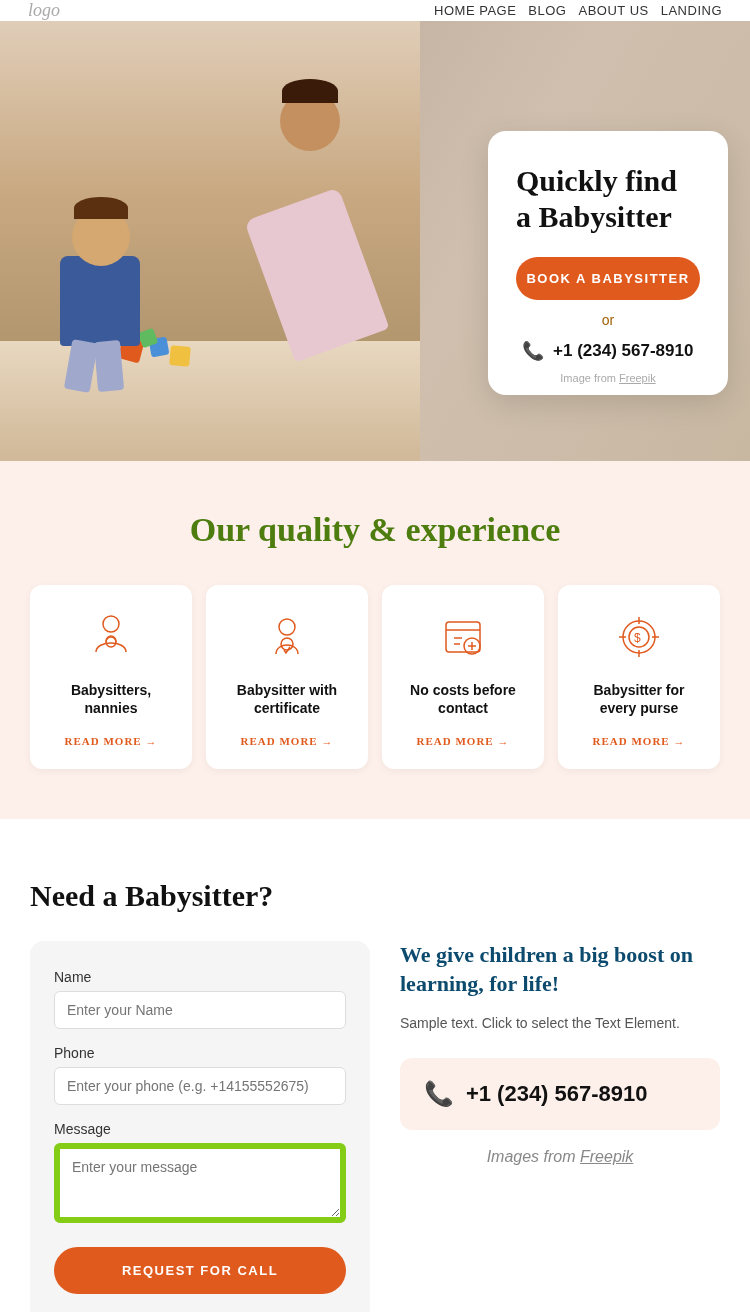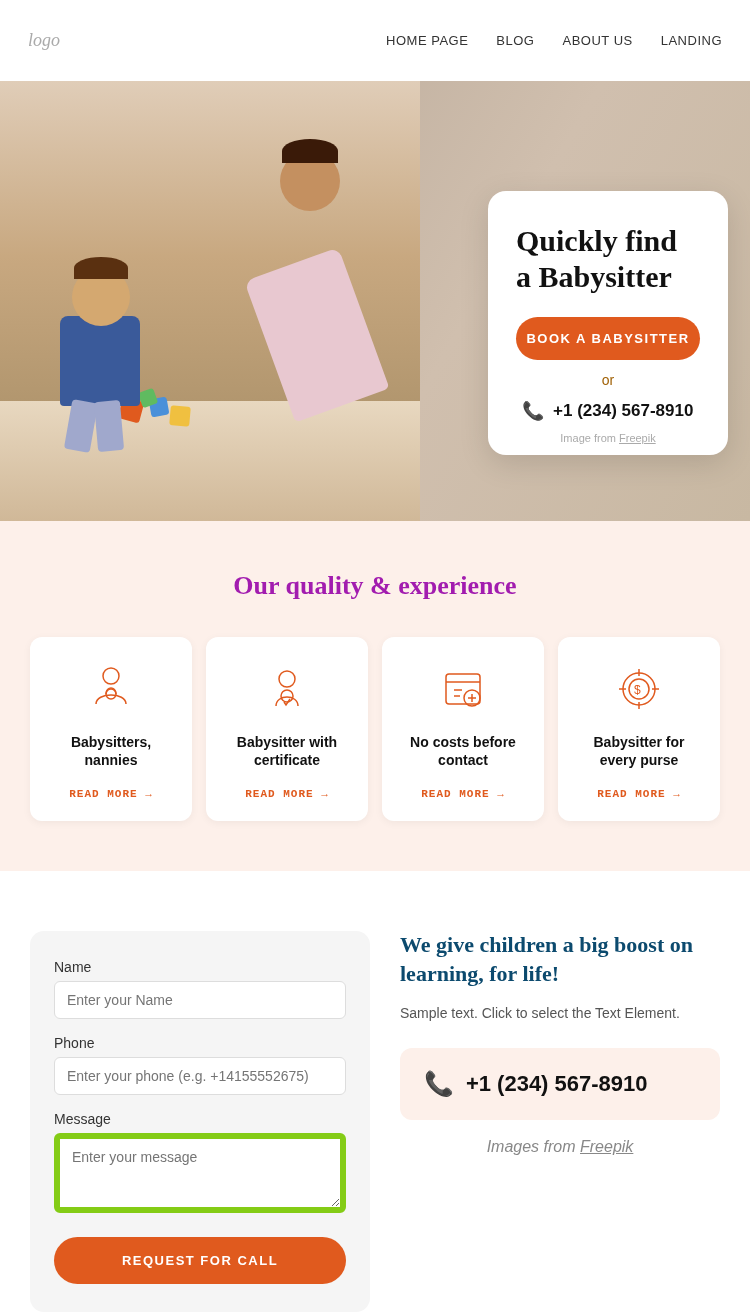--- a/index.html
+++ b/index.html
@@ -3,31 +3,31 @@
   <meta charset="utf-8">
   <style>
     * { box-sizing: border-box; margin: 0; padding: 0; }
     body { font-family: 'Georgia', serif; font-size: 16px; color: #222; background: #fff; width: 750px; }
 
     
     .header {
       display: flex;
       align-items: center;
       justify-content: space-between;
-      padding: 30px 28px;
+      padding: 0 28px;
       background: #fff;
     }
     .logo {
       font-size: 18px;
       color: #aaa;
       font-style: italic;
     }
     .nav {
       display: flex;
-      gap: 28px;
+      gap: 12px;
       justify-content: center;
     }
     .nav a {
       text-decoration: none;
       color: #333;
       font-size: 13px;
       font-family: Arial, sans-serif;
       letter-spacing: 0.5px;
     }
 
@@ -120,23 +120,23 @@
     }
     .image-credit a { color: #aaa; }
 
     
     .quality-section {
       background: #fdf0ea;
       padding: 50px 30px 50px;
     }
     .quality-title {
       text-align: center;
-      font-size: 26px;
+      font-size: 34px;
       font-weight: 800;
-      color: #a21caf;
+      color: #4d7c0f;
       margin-bottom: 36px;
       font-family: 'Georgia', serif;
     }
     .cards-grid {
       display: grid;
       grid-template-columns: repeat(4, 1fr);
       gap: 14px;
     }
     .service-card {
       background: #fff;
@@ -167,21 +167,21 @@
       margin-bottom: 14px;
       line-height: 1.3;
       font-family: Arial, sans-serif;
     }
     .read-more {
       font-size: 11px;
       color: #e05a1e;
       font-weight: 700;
       letter-spacing: 1px;
       text-decoration: none;
-      font-family: Liberation Mono, monospace;
+      font-family: Liberation Serif, serif;
       display: inline-flex;
       align-items: center;
       gap: 4px;
     }
 
     
     .need-section {
       padding: 60px 30px 50px;
       background: #fff;
     }
@@ -422,20 +422,21 @@
         </svg>
       </div>
       <div class="service-title">Babysitter for every purse</div>
       <a href="#" class="read-more">READ MORE →</a>
     </div>
 
   </div>
 </section>
 
 <section class="need-section">
+  <h2 class="need-title">Need a Babysitter?</h2>
   <div class="need-layout">
 
     <div class="form-container">
       <div class="form-group">
         <label class="form-label">Name</label>
         <input class="form-input" type="text" placeholder="Enter your Name" style="">
       </div>
       <div class="form-group">
         <label class="form-label">Phone</label>
         <input class="form-input" type="text" placeholder="Enter your phone (e.g. +14155552675)" style="">

